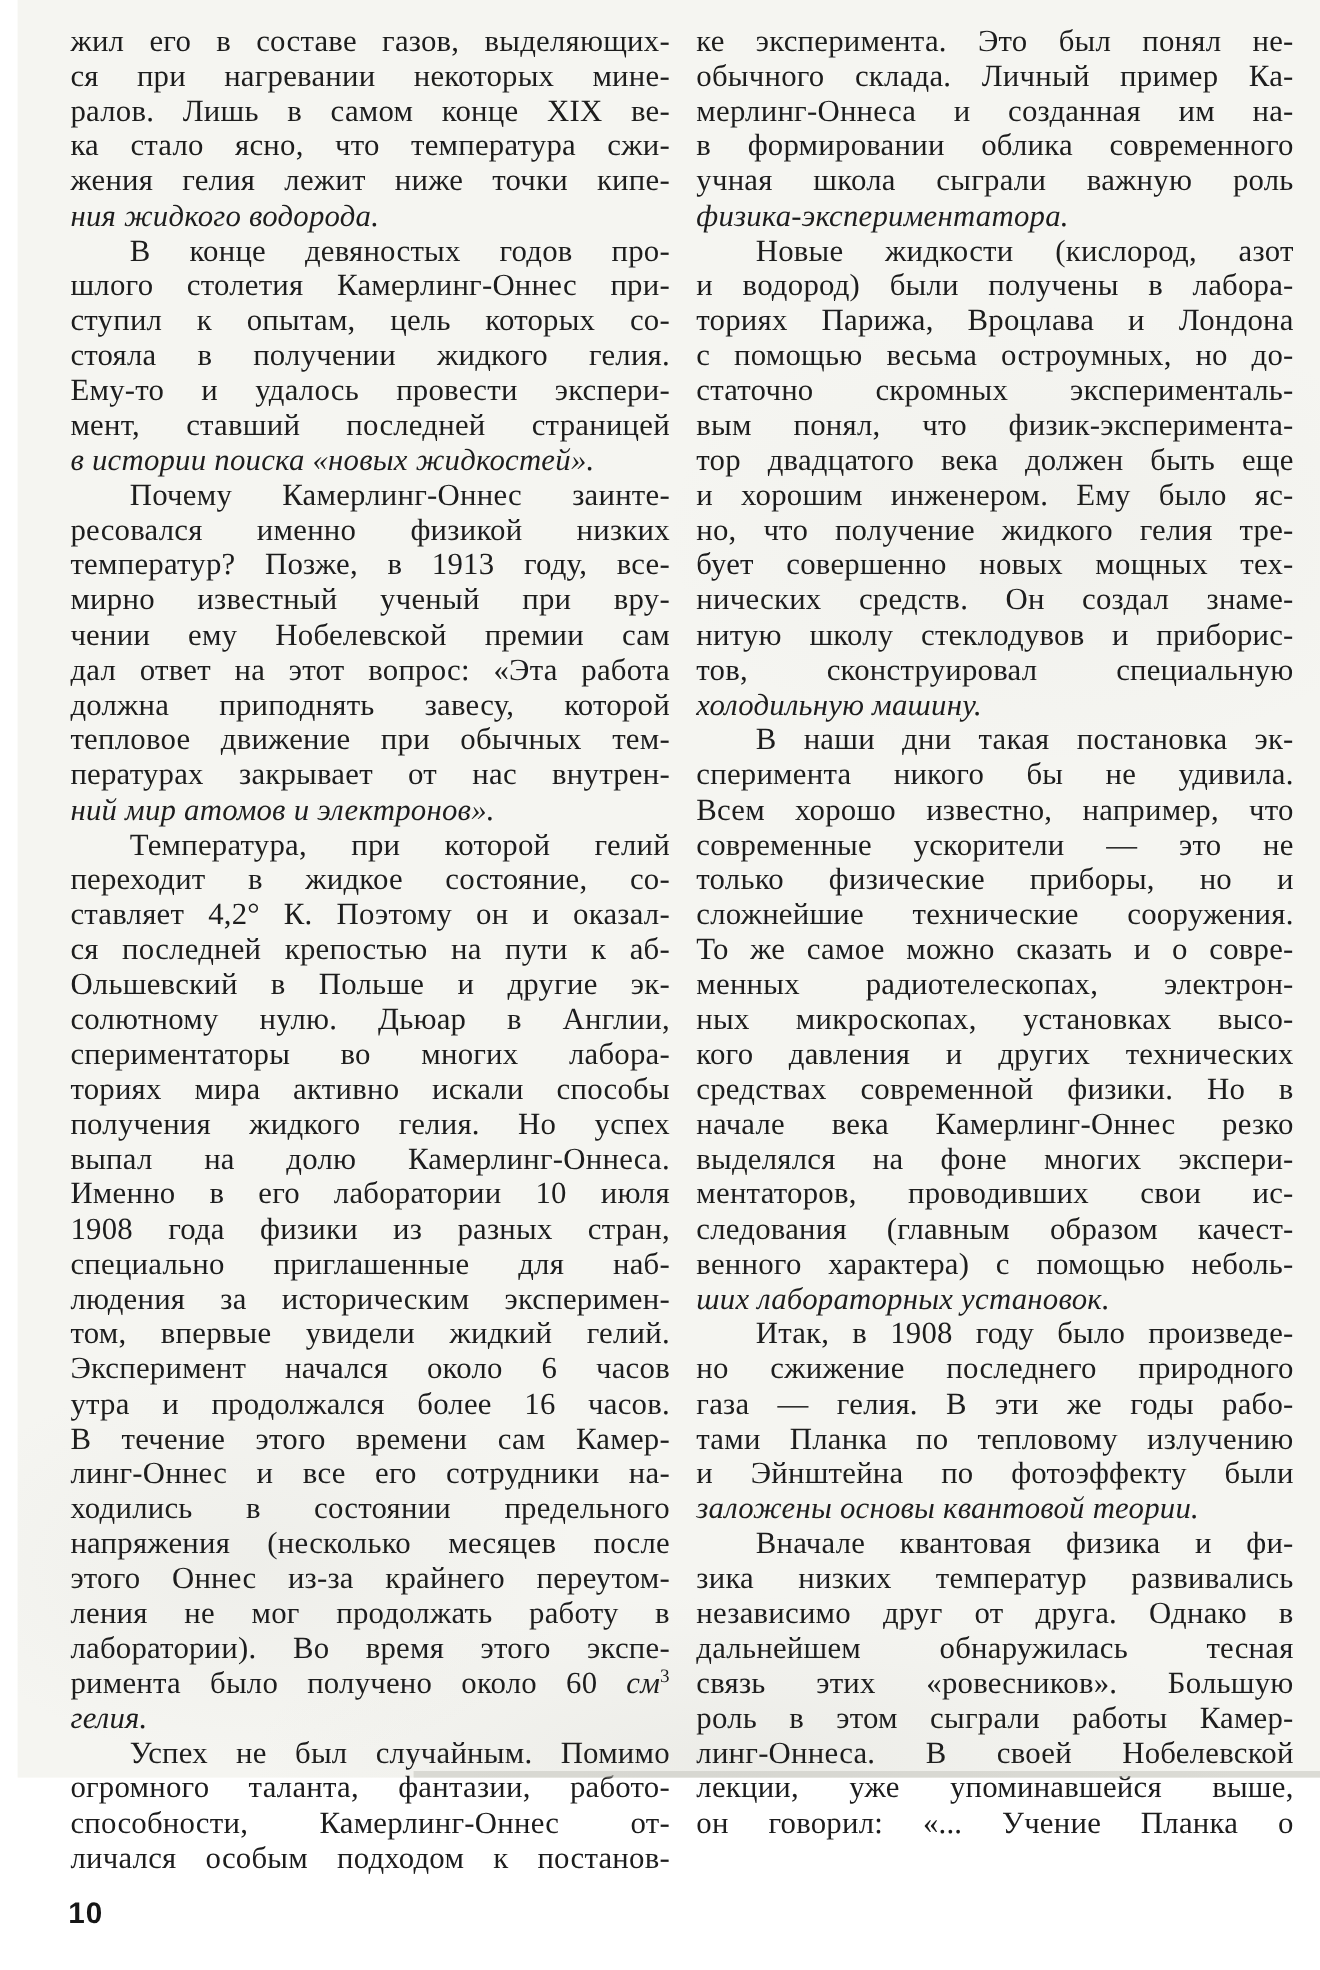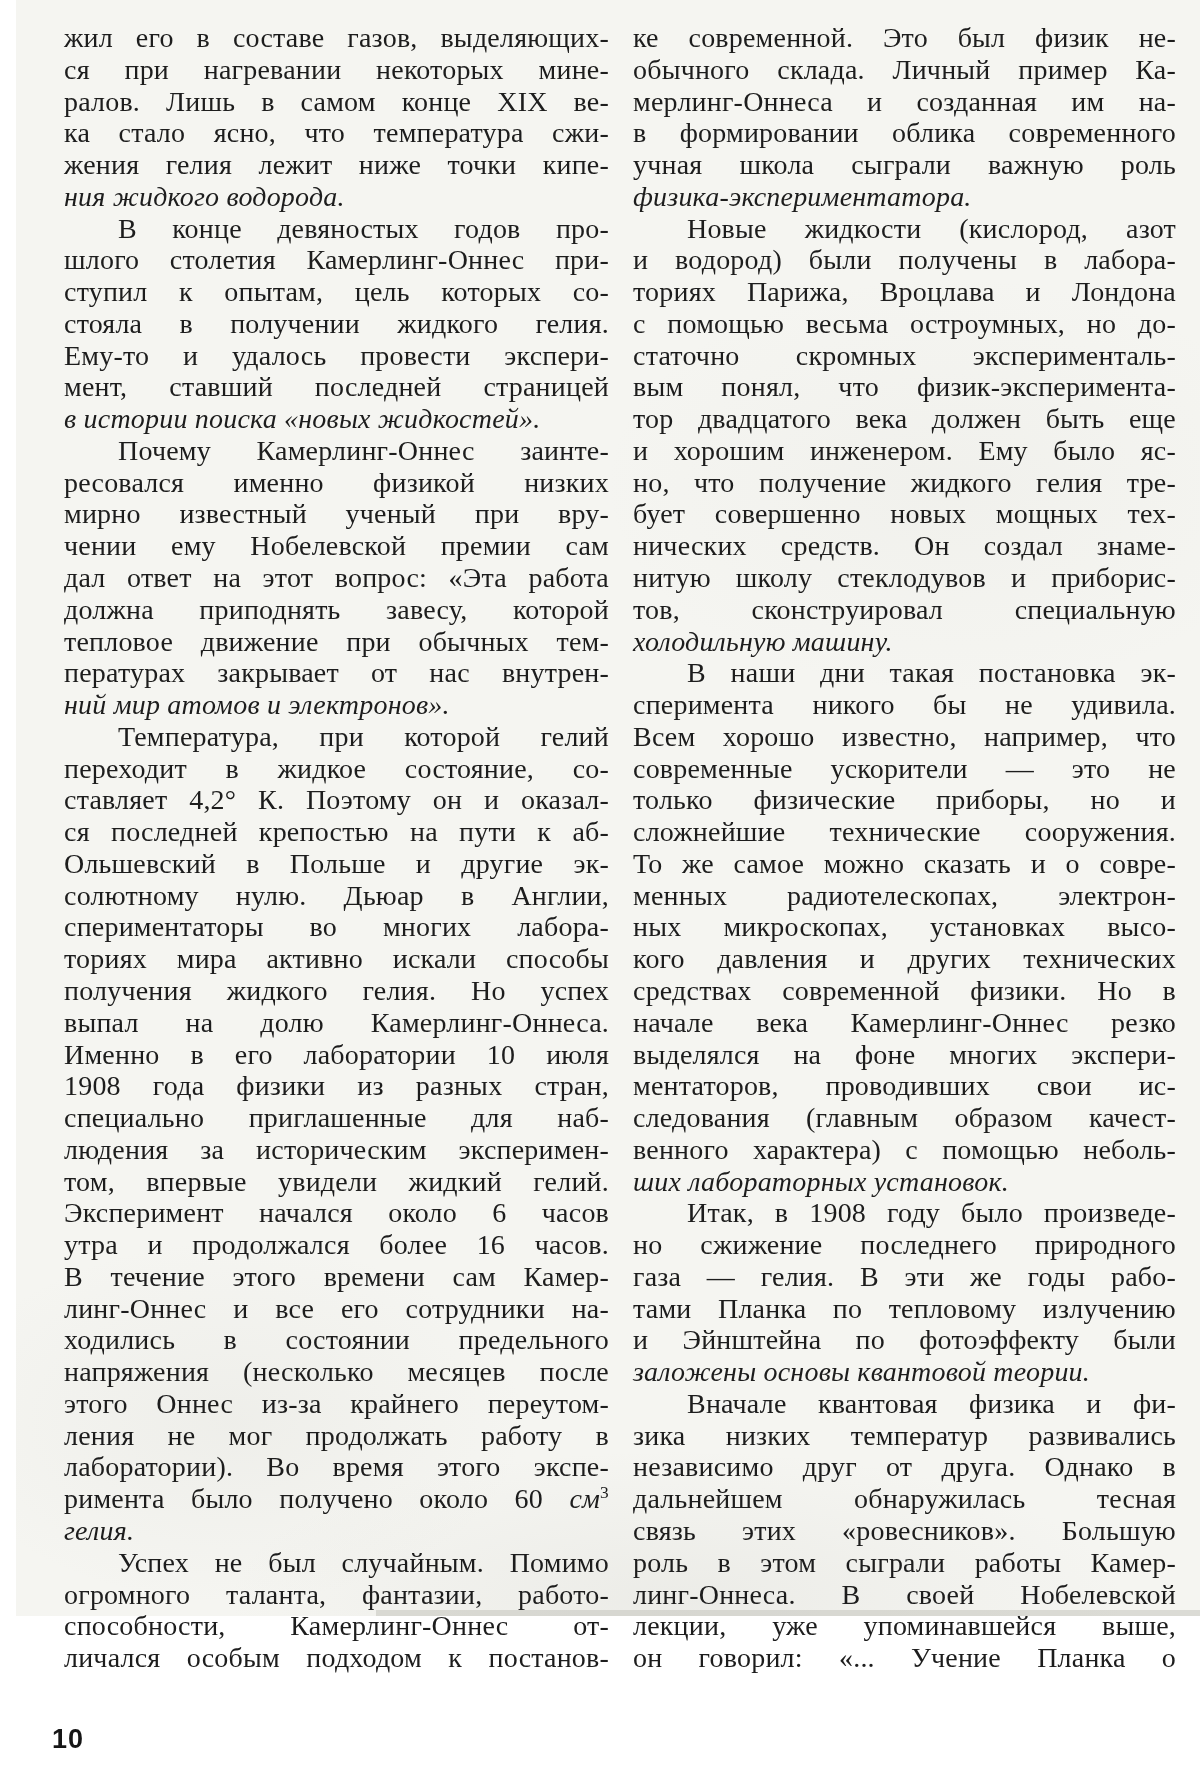--- a/index.html
+++ b/index.html
@@ -49,21 +49,21 @@
   }
   .line.in { text-indent: 54px; }
   .line .it { font-style: italic; }
   .line sup {
     font-size: 0.62em;
     line-height: 0;
     vertical-align: super;
   }
   .page-number {
     position: absolute;
-    left: 36px;
+    left: 46px;
     top: 1724px;
     font-family: "Liberation Sans", "DejaVu Sans", sans-serif;
     font-weight: 700;
     font-size: 27px;
     letter-spacing: 1px;
     color: #161616;
   }
   .scan-edge {
     position: absolute;
     left: 360px;
@@ -87,20 +87,21 @@
         <div class="line end">ния жидкого водорода.</div>
         <div class="line in">В конце девяностых годов про-</div>
         <div class="line">шлого столетия Камерлинг-Оннес при-</div>
         <div class="line">ступил к опытам, цель которых со-</div>
         <div class="line">стояла в получении жидкого гелия.</div>
         <div class="line">Ему-то и удалось провести экспери-</div>
         <div class="line">мент, ставший последней страницей</div>
         <div class="line end">в истории поиска «новых жидкостей».</div>
         <div class="line in">Почему Камерлинг-Оннес заинте-</div>
         <div class="line">ресовался именно физикой низких</div>
+        <div class="line">температур? Позже, в 1913 году, все-</div>
         <div class="line">мирно известный ученый при вру-</div>
         <div class="line">чении ему Нобелевской премии сам</div>
         <div class="line">дал ответ на этот вопрос: «Эта работа</div>
         <div class="line">должна приподнять завесу, которой</div>
         <div class="line">тепловое движение при обычных тем-</div>
         <div class="line">пературах закрывает от нас внутрен-</div>
         <div class="line end">ний мир атомов и электронов».</div>
         <div class="line in">Температура, при которой гелий</div>
         <div class="line">переходит в жидкое состояние, со-</div>
         <div class="line">ставляет 4,2° К. Поэтому он и оказал-</div>
@@ -126,21 +127,21 @@
         <div class="line">ления не мог продолжать работу в</div>
         <div class="line">лаборатории). Во время этого экспе-</div>
         <div class="line"><span>римента было получено около 60 </span><span class="it">см</span><sup>3</sup></div>
         <div class="line end">гелия.</div>
         <div class="line in">Успех не был случайным. Помимо</div>
         <div class="line">огромного таланта, фантазии, работо-</div>
         <div class="line">способности, Камерлинг-Оннес от-</div>
         <div class="line">личался особым подходом к постанов-</div>
       </div>
     <div class="column col-right">
-        <div class="line">ке современной. Это был физик не-</div>
+        <div class="line">ке эксперимента. Это был понял не-</div>
         <div class="line">обычного склада. Личный пример Ка-</div>
         <div class="line">мерлинг-Оннеса и созданная им на-</div>
         <div class="line">в формировании облика современного</div>
         <div class="line">учная школа сыграли важную роль</div>
         <div class="line end">физика-экспериментатора.</div>
         <div class="line in">Новые жидкости (кислород, азот</div>
         <div class="line">и водород) были получены в лабора-</div>
         <div class="line">ториях Парижа, Вроцлава и Лондона</div>
         <div class="line">с помощью весьма остроумных, но до-</div>
         <div class="line">статочно скромных эксперименталь-</div>

